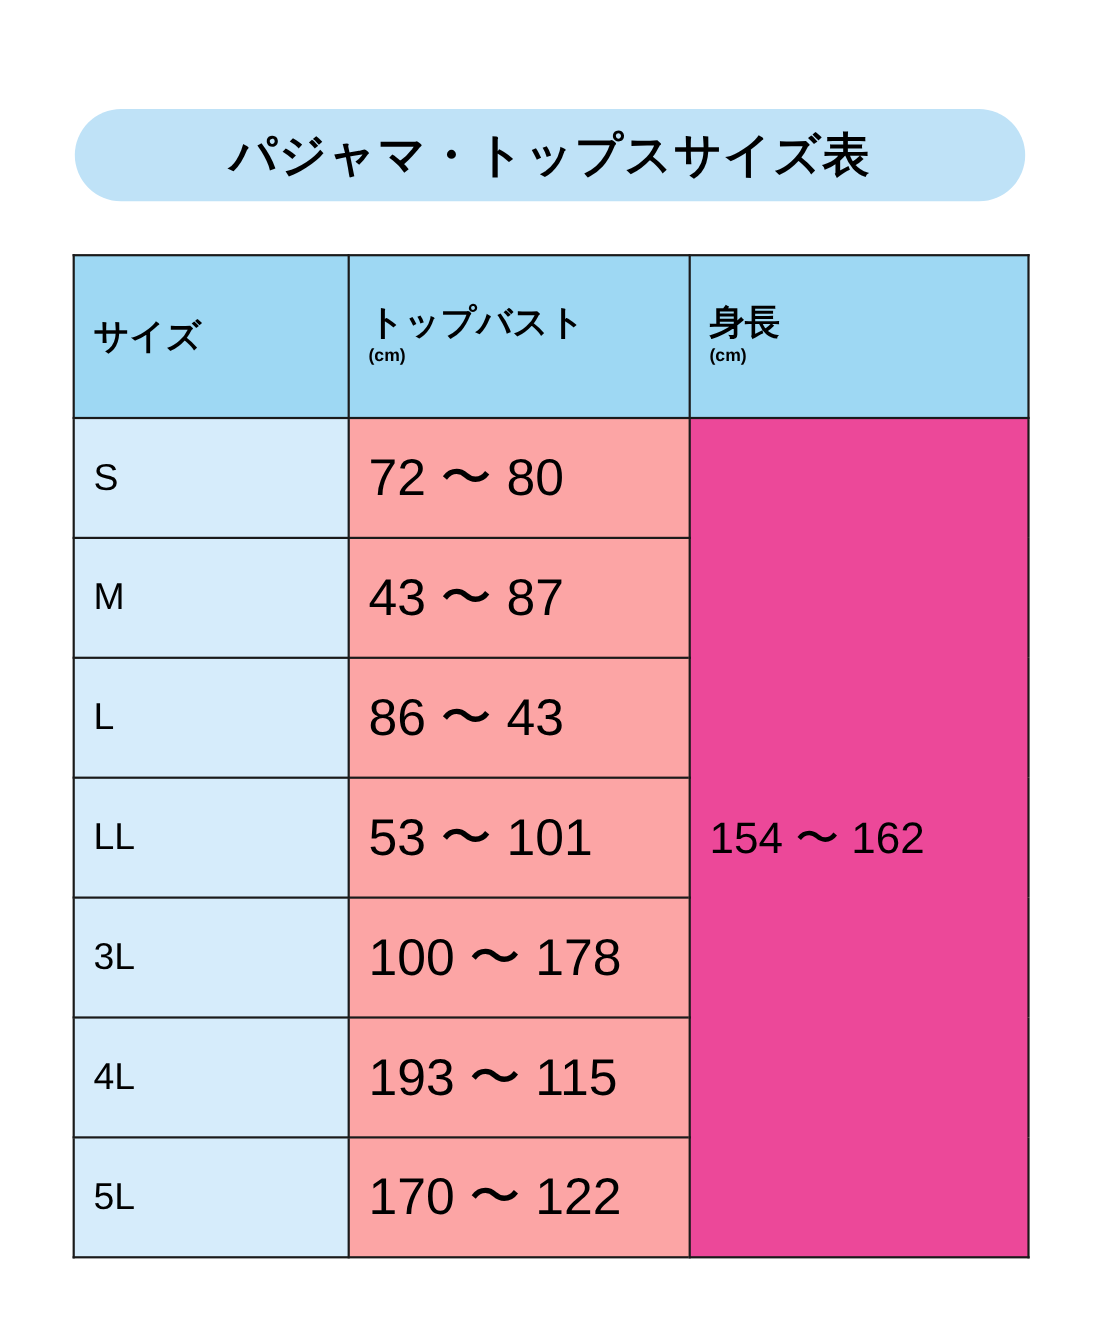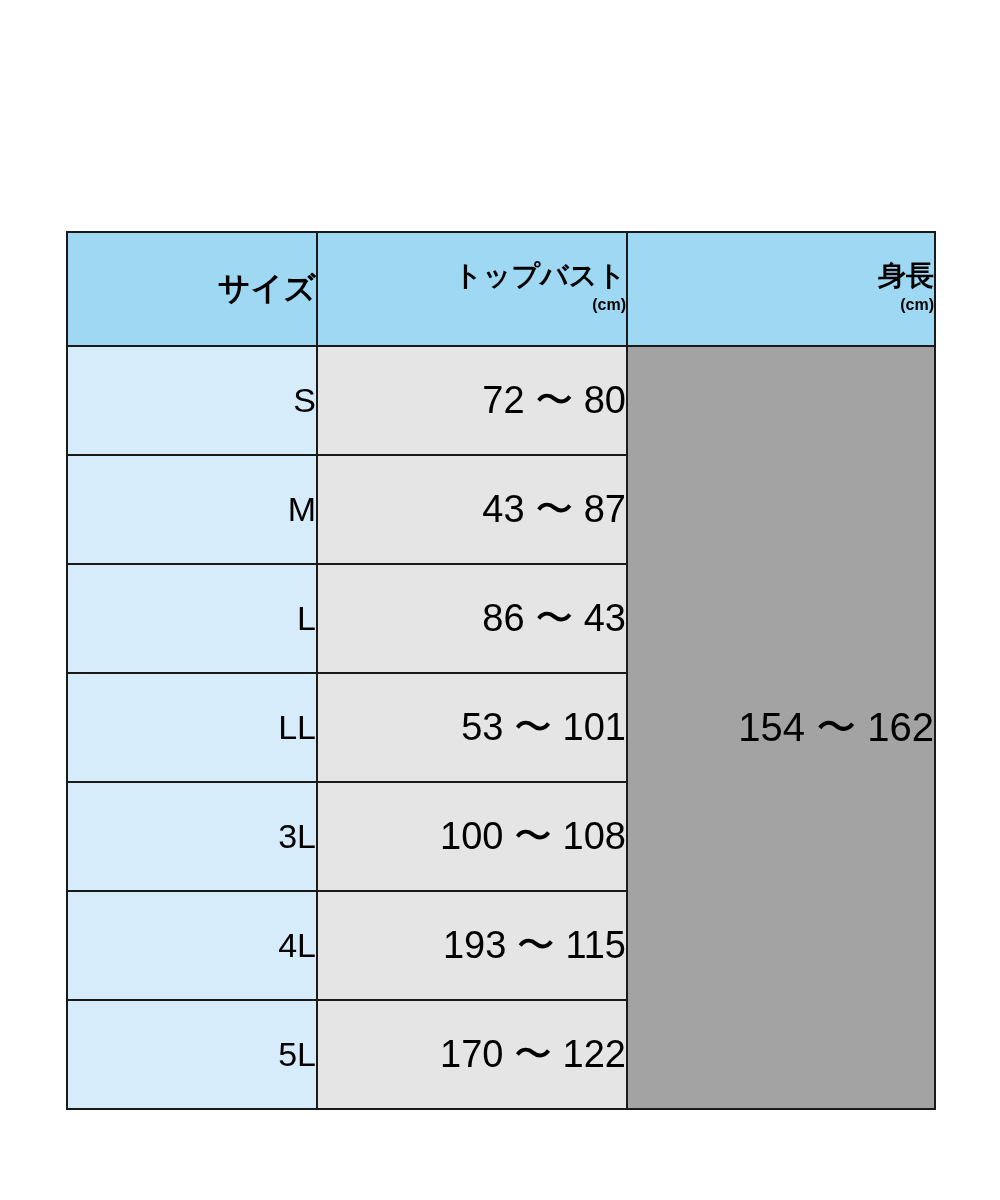--- a/index.html
+++ b/index.html
@@ -46,70 +46,73 @@
   .size-table {
     position: absolute;
     left: 66px;
     top: 231px;
     width: 868px;
     border-collapse: collapse;
     table-layout: fixed;
   }
   .size-table td, .size-table th {
     border: 2px solid #1a1a1a;
-    padding: 0;
-    text-align: right;
+    padding: 17px;
+    text-align: left;
     vertical-align: middle;
     font-weight: normal;
   }
   col.c-size  { width: 250px; }
   col.c-bust  { width: 310px; }
   col.c-height{ width: 308px; }
 
   thead th {
     background: #9ed8f3;
     height: 112px;
   }
   thead .head-main {
     display: block;
-    font-size: 28px;
+    font-size: 32px;
     font-weight: bold;
     line-height: 1.1;
   }
   thead .head-unit {
     display: block;
     font-size: 16px;
     font-weight: bold;
     line-height: 1.4;
     margin-top: 2px;
   }
   thead th.size-head .head-main {
     font-size: 32px;
   }
 
   tbody tr { height: 109px; }
   td.size-cell {
     background: #d6ecfb;
     font-size: 34px;
   }
   td.bust-cell {
-    background: #e5e5e5;
-    font-size: 38px;
+    background: #fca5a5;
+    font-size: 47px;
   }
   td.height-cell {
-    background: #a3a3a3;
+    background: #ec4899;
     font-size: 40px;
   }
   .nowrap { white-space: nowrap; }
 </style>
 </head>
 <body>
 
 <div class="page">
 
+  <div class="title-pill">
+    <span class="title-text">パジャマ・トップスサイズ表</span>
+  </div>
 
   <table class="size-table">
     <colgroup>
       <col class="c-size">
       <col class="c-bust">
       <col class="c-height">
     </colgroup>
     <thead>
       <tr>
         <th class="size-head">
@@ -138,21 +141,21 @@
       <tr>
         <td class="size-cell">L</td>
         <td class="bust-cell nowrap">86 〜 43</td>
       </tr>
       <tr>
         <td class="size-cell">LL</td>
         <td class="bust-cell nowrap">53 〜 101</td>
       </tr>
       <tr>
         <td class="size-cell">3L</td>
-        <td class="bust-cell nowrap">100 〜 108</td>
+        <td class="bust-cell nowrap">100 〜 178</td>
       </tr>
       <tr>
         <td class="size-cell">4L</td>
         <td class="bust-cell nowrap">193 〜 115</td>
       </tr>
       <tr>
         <td class="size-cell">5L</td>
         <td class="bust-cell nowrap">170 〜 122</td>
       </tr>
     </tbody>

